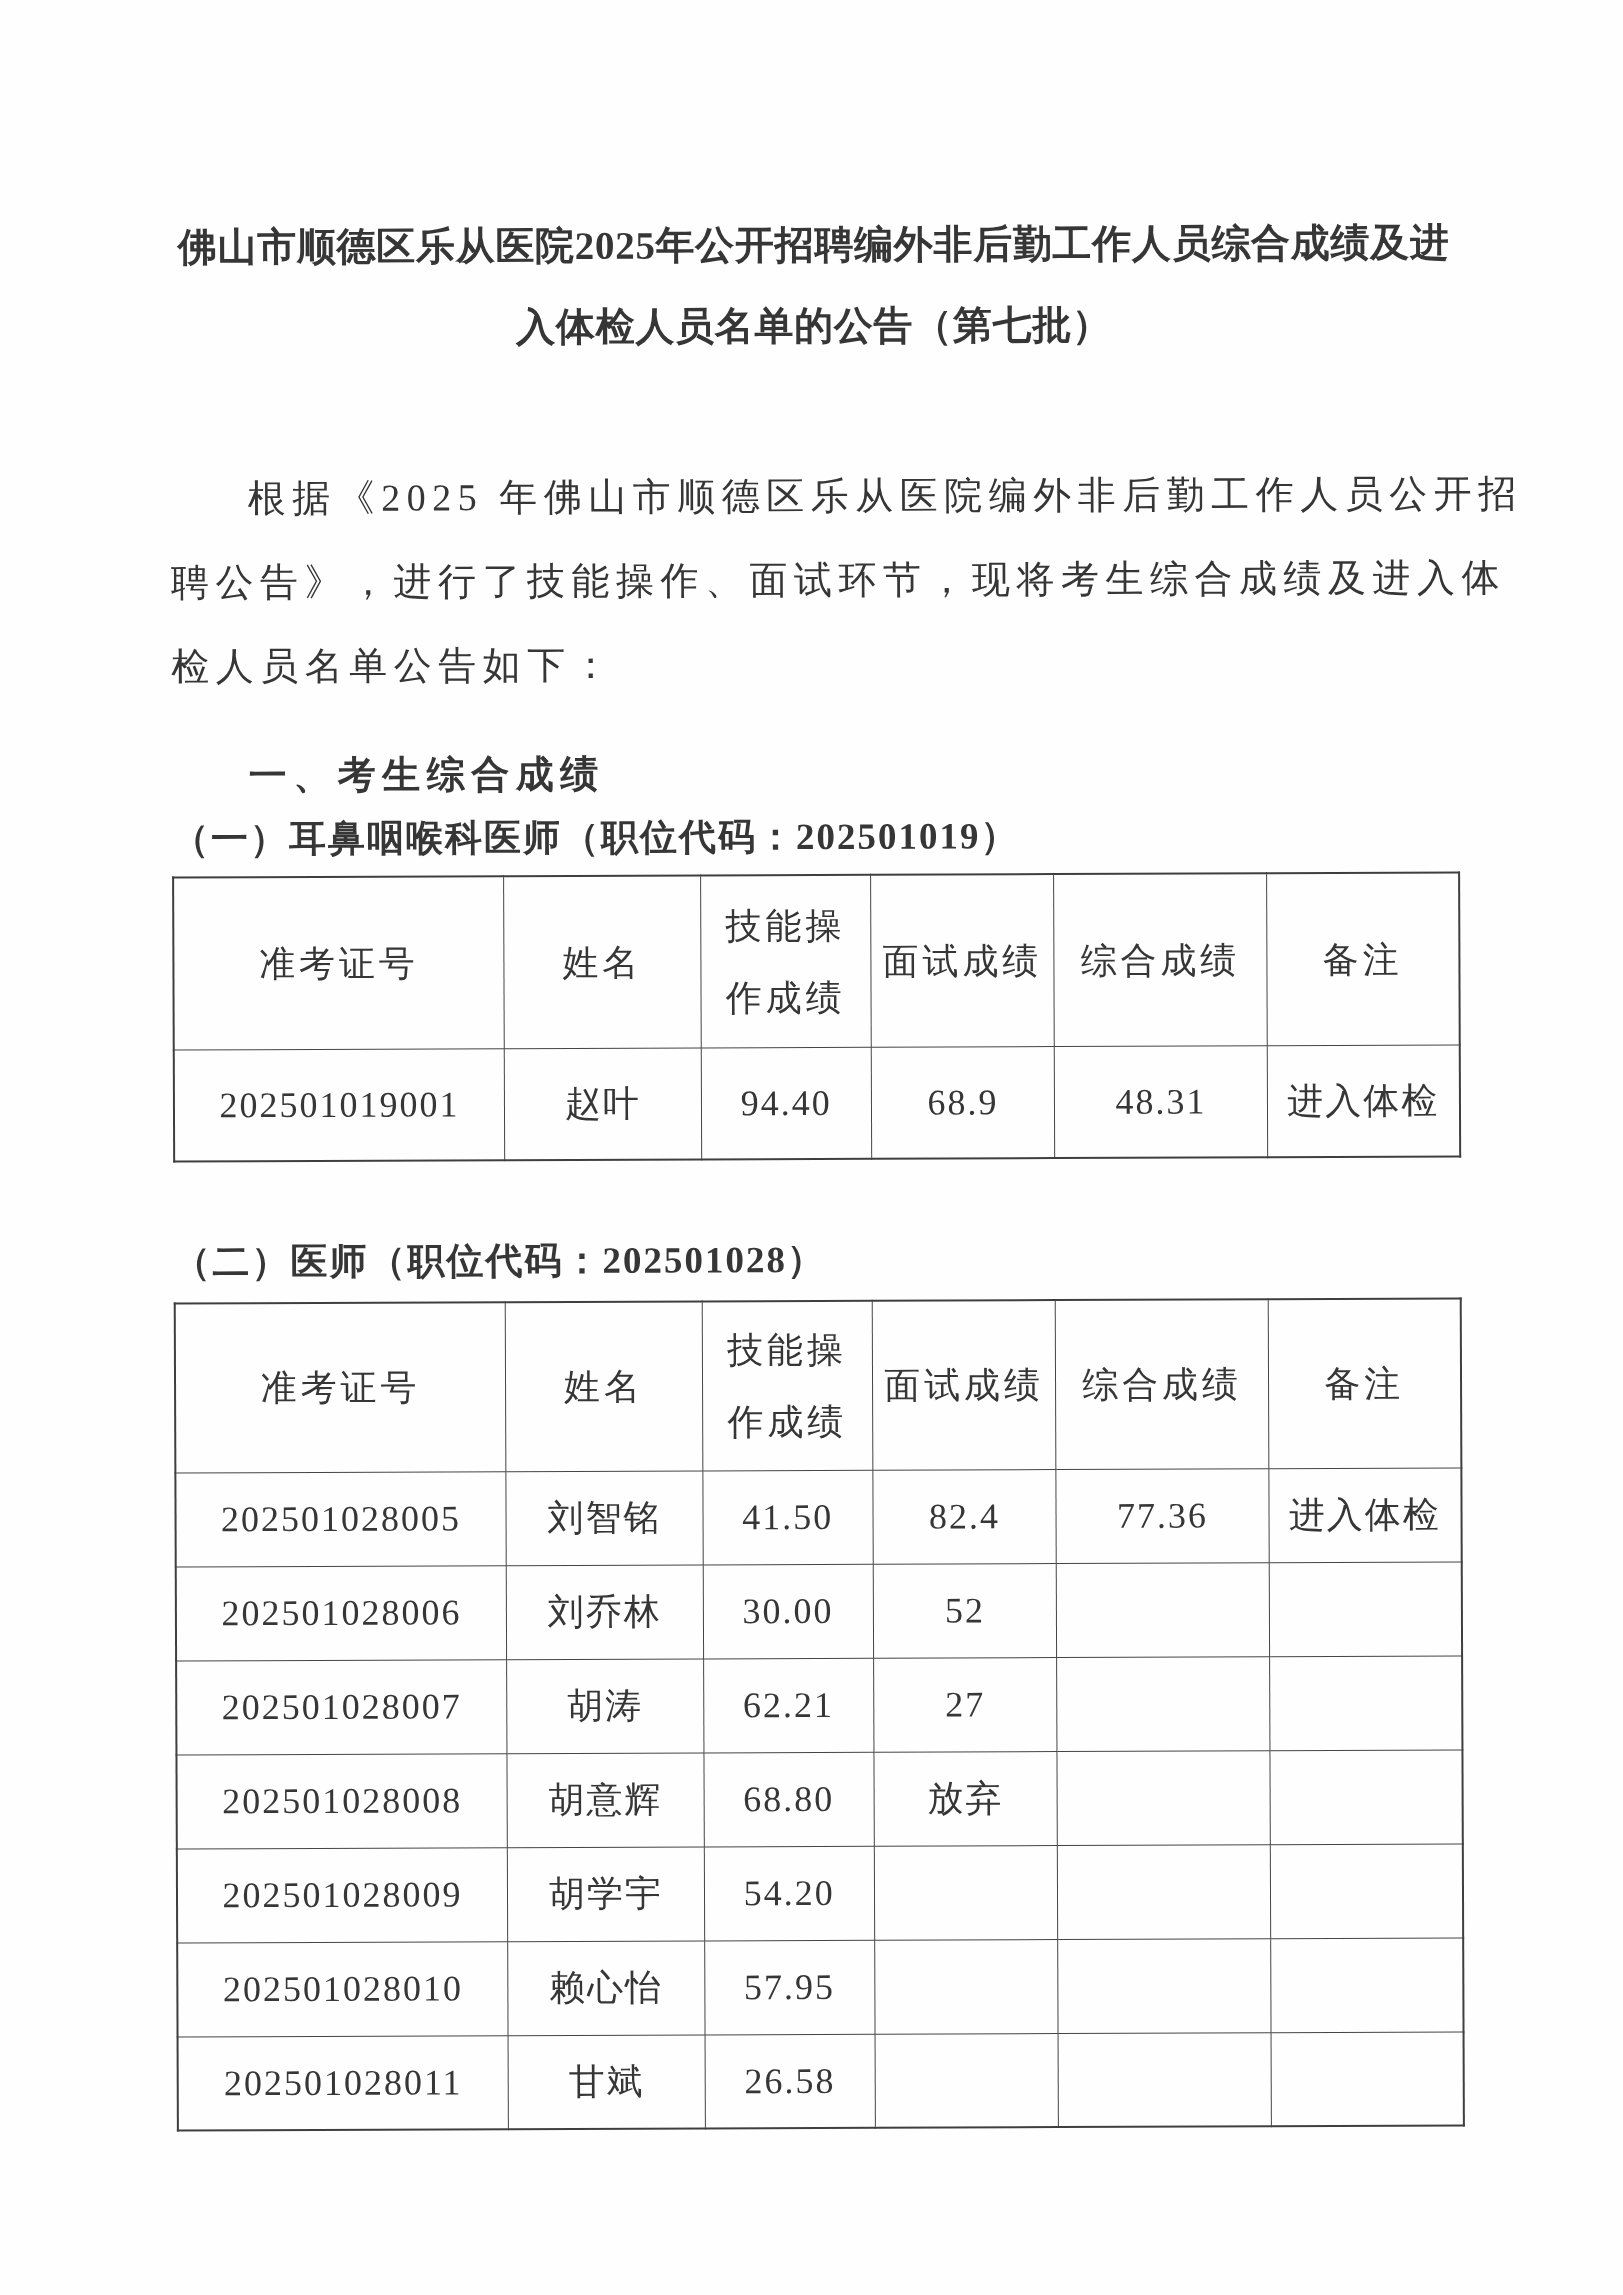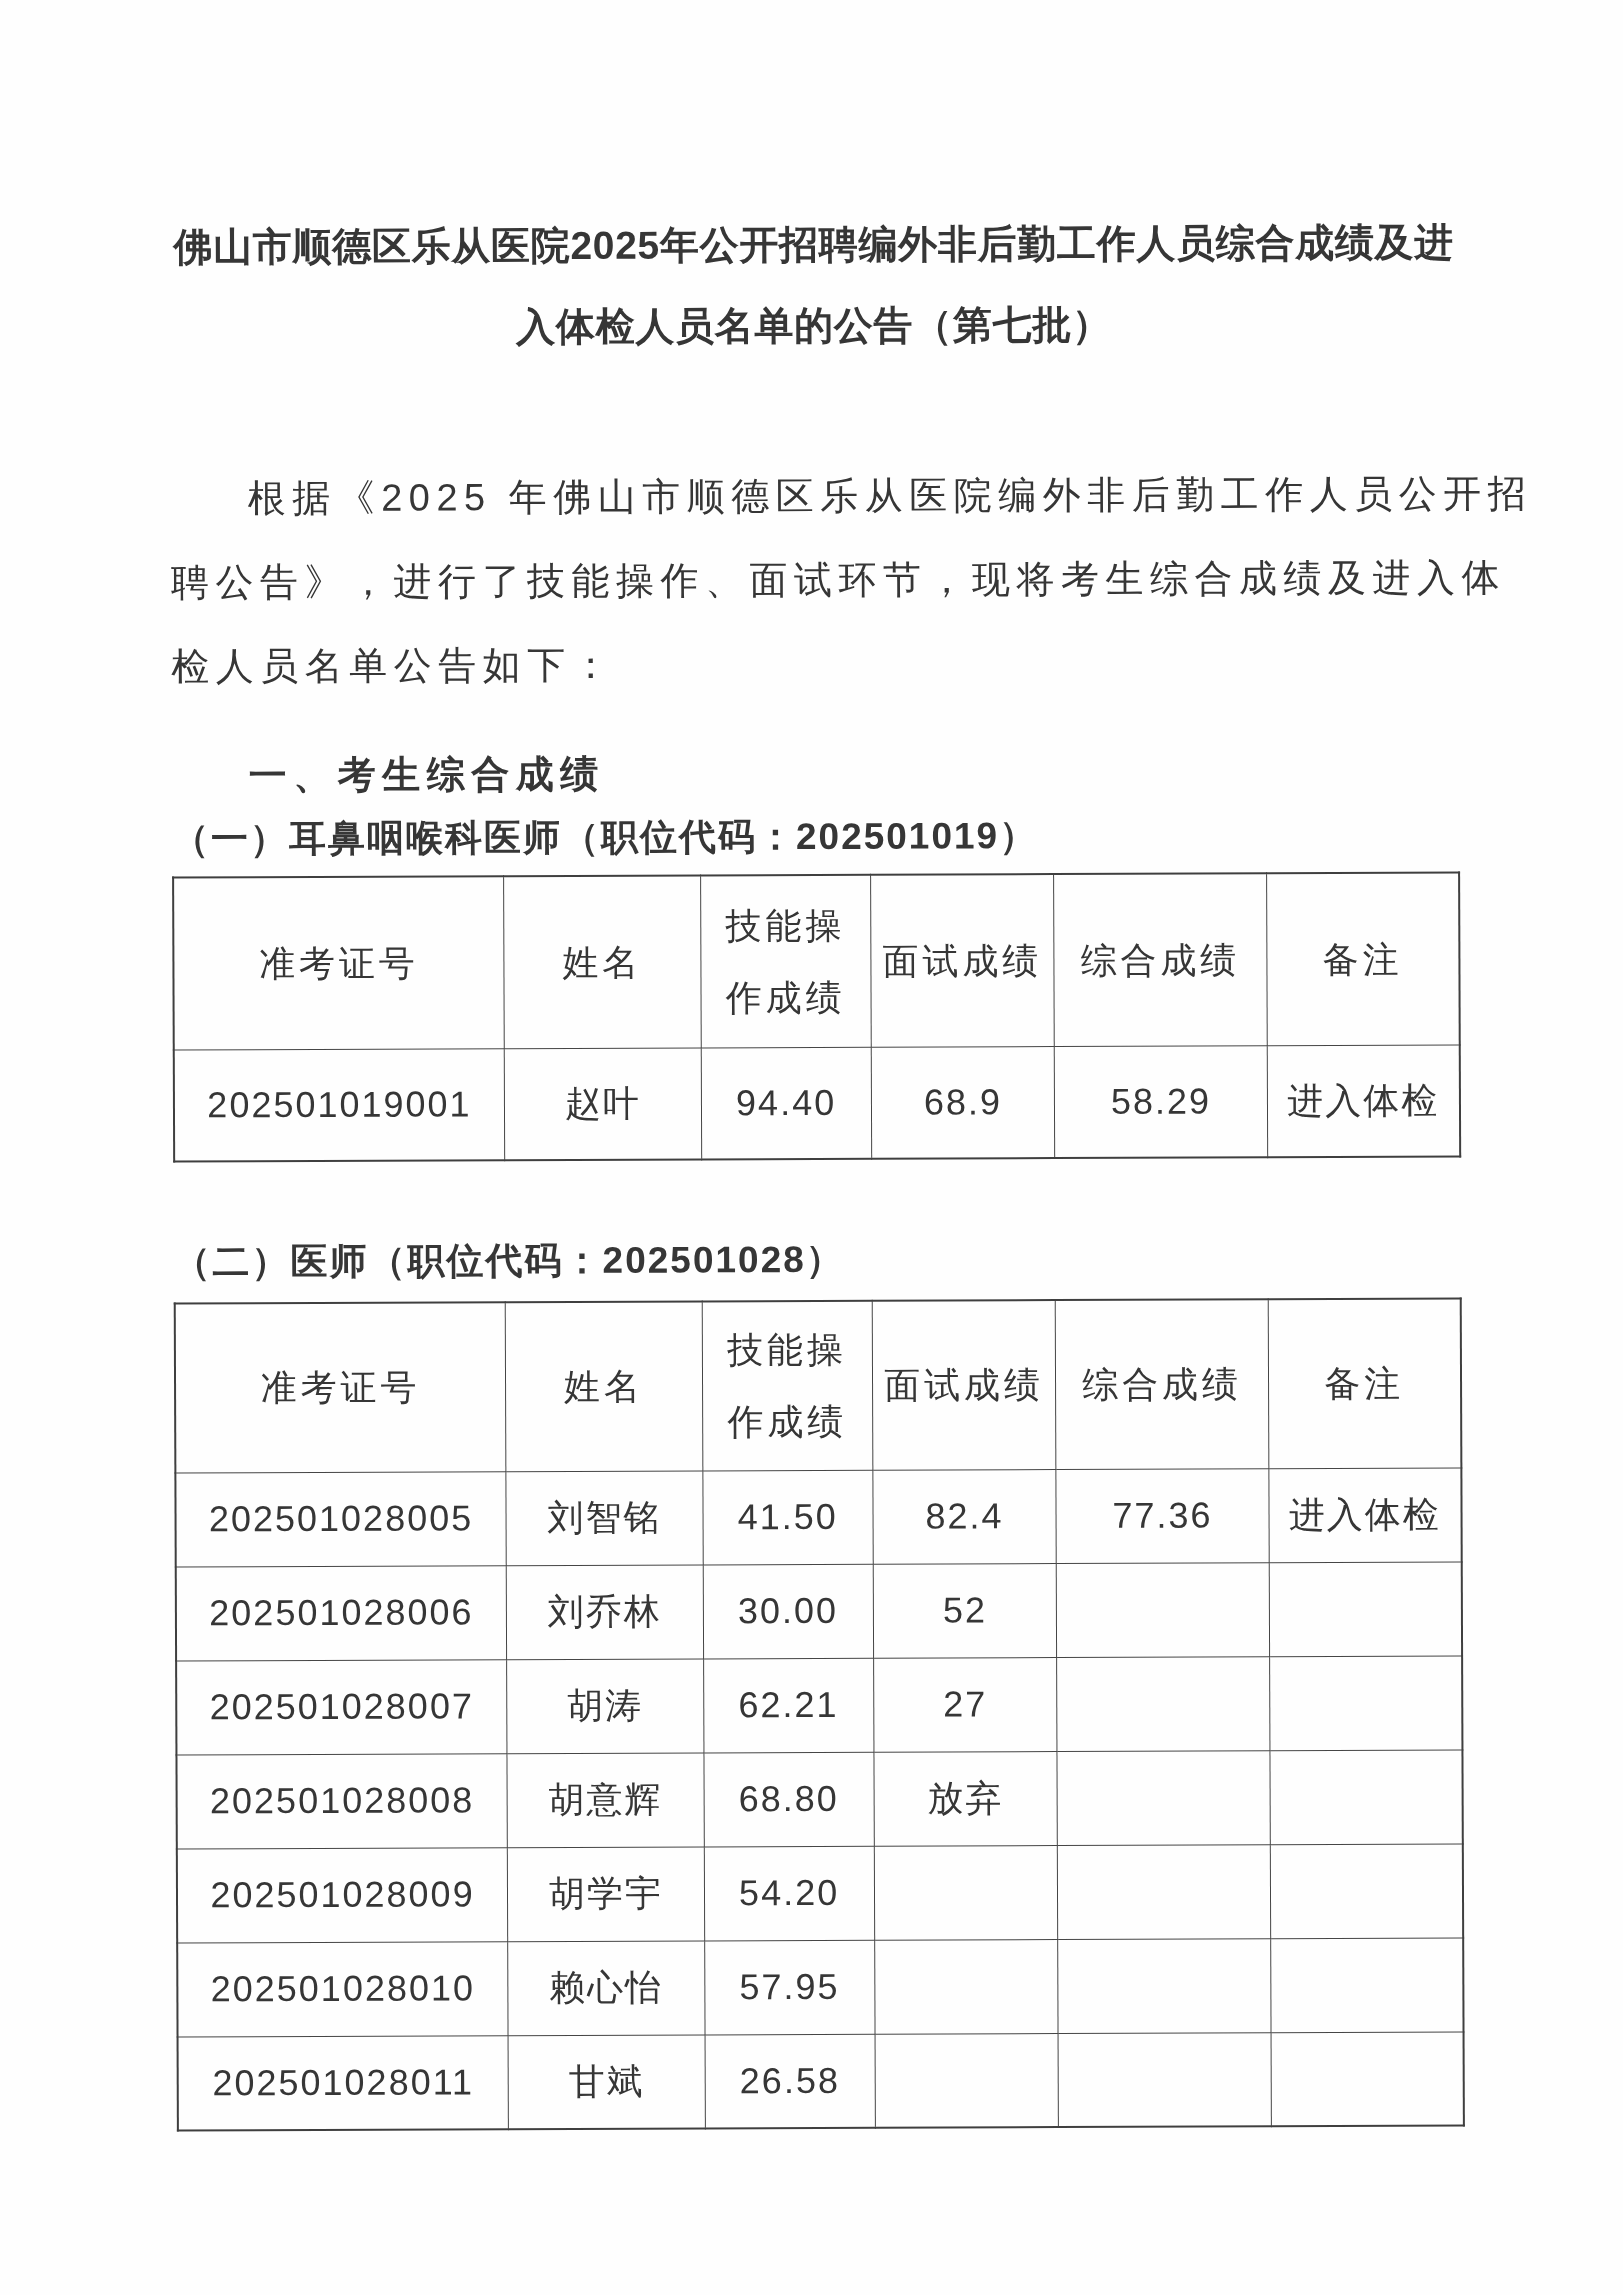--- a/index.html
+++ b/index.html
@@ -7,21 +7,21 @@
     padding: 0;
     background: #ffffff;
   }
   .page {
     position: relative;
     width: 1623px;
     height: 2295px;
     background: #fefefe;
     overflow: hidden;
     color: #363636;
-    font-family: Liberation Sans, sans-serif;
+    font-family: Liberation Serif, serif;
   }
   .content {
     padding: 0 162px 0 173px;
     transform: rotate(-0.22deg);
     transform-origin: 50% 1113px;
   }
   .doc-title {
     margin: 0;
     padding-top: 204px;
     font-size: 39px;
@@ -130,21 +130,21 @@
             <th>综合成绩</th>
             <th>备注</th>
           </tr>
         </thead>
         <tbody>
           <tr>
             <td>202501019001</td>
             <td>赵叶</td>
             <td>94.40</td>
             <td>68.9</td>
-            <td>58.29</td>
+            <td>48.31</td>
             <td>进入体检</td>
           </tr>
         </tbody>
       </table>
 
     <div class="sub-heading sub2">（二）医师（职位代码：202501028）</div>
 
     <table class="score-table table2">
         <colgroup>
           <col class="col-0">

